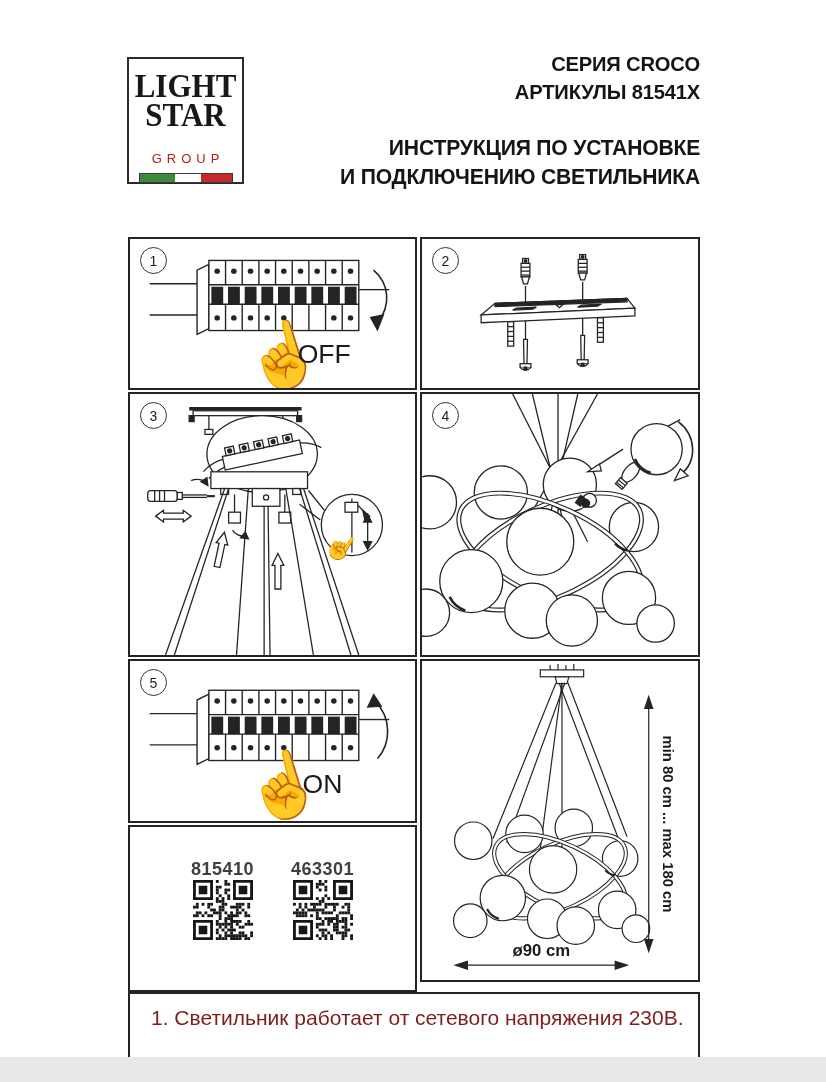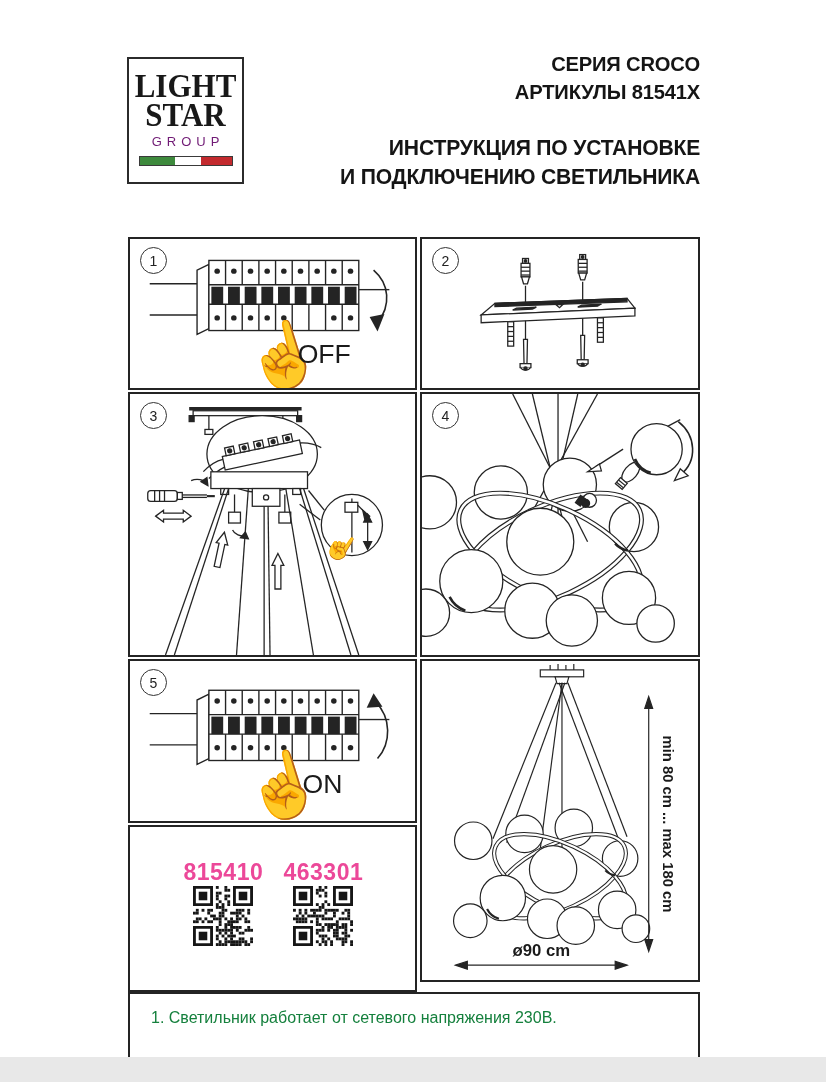--- a/index.html
+++ b/index.html
@@ -4,44 +4,44 @@
 <style>
   html,body{margin:0;padding:0;background:#e8e8e8;}
   .page{position:relative;width:826px;height:1057px;background:#ffffff;overflow:hidden;
         font-family:"Liberation Sans",sans-serif;color:#1a1a1a;margin:0 auto;}
   
   .logo{position:absolute;left:127px;top:57px;width:117px;height:127px;border:2px solid #2b2b2b;
         box-sizing:border-box;text-align:center;background:#fff;}
   .logo-word{font-family:"Liberation Serif",serif;font-weight:700;font-size:31px;line-height:29px;
         color:#181818;transform:scaleY(1.12);letter-spacing:0px;}
   .logo-word.first{margin-top:12px;}
-  .logo-group{font-size:13px;letter-spacing:5px;color:#701a75;margin-top:5px;padding-left:5px;}
+  .logo-group{font-size:13px;letter-spacing:5px;color:#b91c1c;margin-top:22px;padding-left:5px;}
   .logo-flag{margin:7px auto 0;width:94px;height:10px;border:1px solid #3a3a3a;display:flex;box-sizing:border-box;}
   .logo-flag div{height:100%;}
   .flag-g{flex:1.15;} .flag-w{flex:0.85;} .flag-r{flex:1;}
   .head-text{position:absolute;right:126px;top:50px;text-align:right;font-weight:700;
         transform:scaleX(.96);transform-origin:right top;letter-spacing:-0.2px;}
   .head-series{font-size:21px;line-height:28px;color:#151515;}
   .head-title{font-size:22px;line-height:29px;margin-top:27px;color:#151515;}
   
   .panel{position:absolute;border:2px solid #242424;background:#fff;box-sizing:border-box;}
   .step-badge{position:absolute;left:10px;top:8px;width:25px;height:25px;border:1.6px solid #333;
         border-radius:50%;display:flex;align-items:center;justify-content:center;
         font-size:14px;color:#222;background:#fff;z-index:3;}
   svg.draw{position:absolute;left:0;top:0;width:100%;height:100%;}
   
   .qr-wrap{position:absolute;left:0;top:0;width:100%;height:100%;display:flex;
         justify-content:center;align-items:flex-start;gap:22px;padding-top:32px;box-sizing:border-box;}
   .qr-item{width:78px;text-align:center;}
-  .qr-label{font-size:23px;font-weight:700;color:#ec4899;letter-spacing:0.5px;}
+  .qr-label{font-size:18px;font-weight:700;color:#404040;letter-spacing:0.5px;}
   .qr-box{width:60px;height:60px;margin:0 auto;}
   
   .footer{position:absolute;left:128px;top:992px;width:572px;height:76px;border:2px solid #242424;
         box-sizing:border-box;padding:13px 0 0 21px;background:#fff;}
-  .footer div{font-size:16px;line-height:22px;color:#15803d;}
+  .footer div{font-size:21px;line-height:22px;color:#7f1d1d;}
 </style>
 </head>
 <body>
 
 <div class="page">
 
   <div class="logo">
     <div class="logo-word first">LIGHT</div>
     <div class="logo-word">STAR</div>
     <div class="logo-group">GROUP</div>

